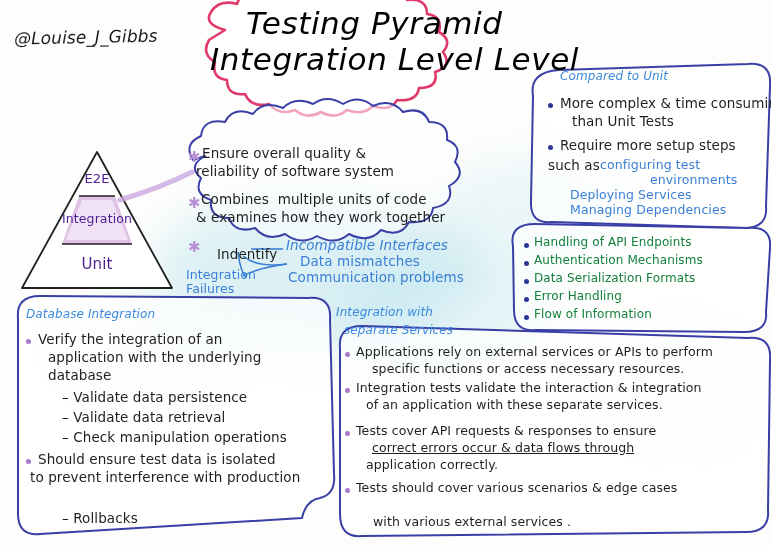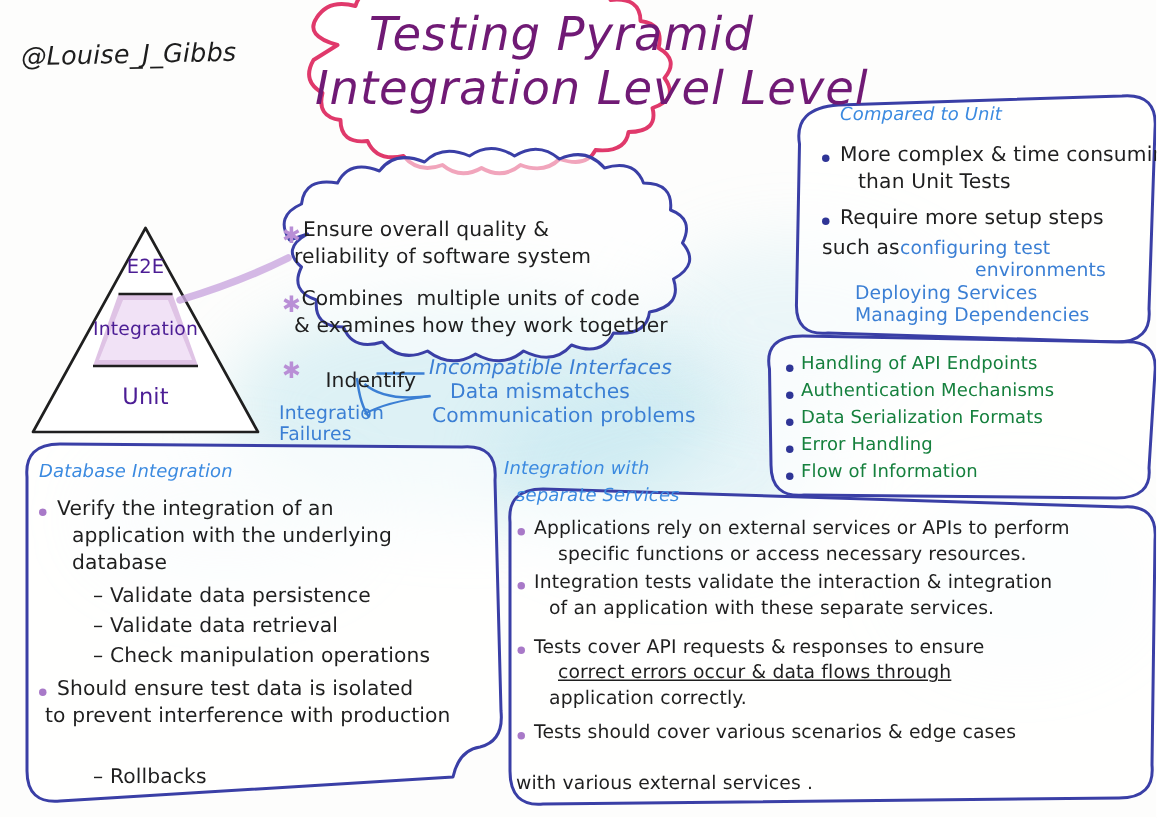--- a/index.html
+++ b/index.html
@@ -45,21 +45,21 @@
     font-family: "DejaVu Sans", sans-serif;
     white-space: pre;
     line-height: 1.12;
     letter-spacing: .1px;
   }
 
   .handle { font-size: 17px; color: #1d1d1d; font-style: italic;
             transform: rotate(-1.2deg); }
 
   .title-l1, .title-l2 {
-    color: #701a75; font-size: 31px; font-style: italic;
+    color: #000000; font-size: 31px; font-style: italic;
     letter-spacing: .6px;
   }
 
   .h-blue { color: #3b8ae0; font-size: 12px; font-style: italic; }
 
   .body-b  { color: #1f1f1f; font-size: 13.5px; }
   .body-n  { color: #15803d; font-size: 12px; }
   .body-bl { color: #3b7fd4; font-size: 13.5px; }
   .small   { font-size: 12.5px; }
 
@@ -229,15 +229,15 @@
   <div class="hw body-b small" style="left:356px; top:381px;">Integration tests validate the interaction &amp; integration</div>
   <div class="hw body-b small" style="left:366px; top:398px;">of an application with these separate services.</div>
 
   <div class="dot dot-pur" style="left:345px; top:431px;"></div>
   <div class="hw body-b small" style="left:356px; top:424px;">Tests cover API requests &amp; responses to ensure</div>
   <div class="hw body-b small" style="left:372px; top:441px;text-decoration:underline;">correct errors occur &amp; data flows through</div>
   <div class="hw body-b small" style="left:366px; top:458px;">application correctly.</div>
 
   <div class="dot dot-pur" style="left:345px; top:488px;"></div>
   <div class="hw body-b small" style="left:356px; top:481px;">Tests should cover various scenarios &amp; edge cases</div>
-  <div class="hw body-b small" style="left:344px; top:515px;">with various external services .</div>
+  <div class="hw body-b small" style="left:373px; top:515px;">with various external services .</div>
 
 </div>
 
 </body></html>

